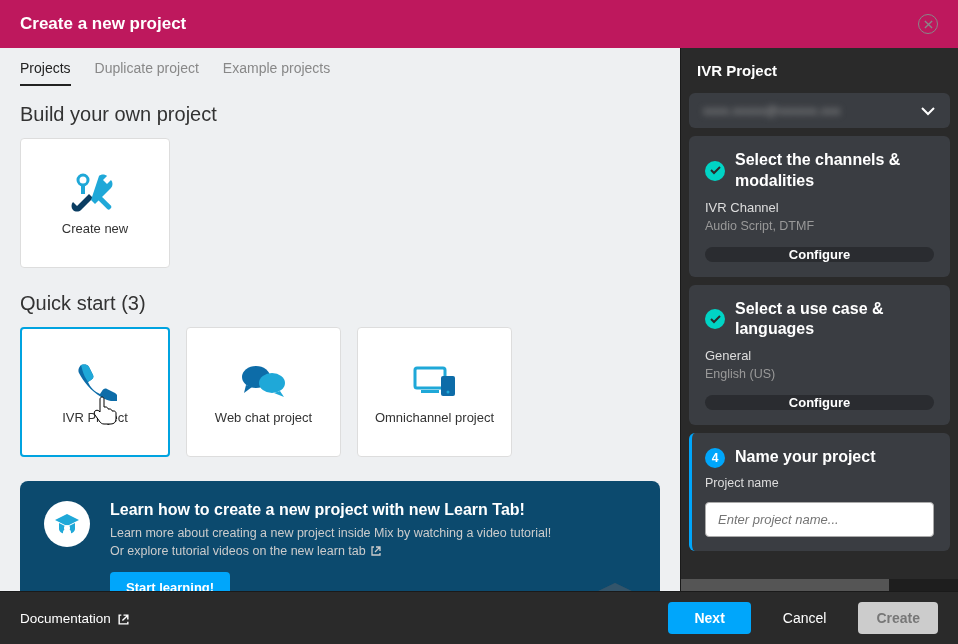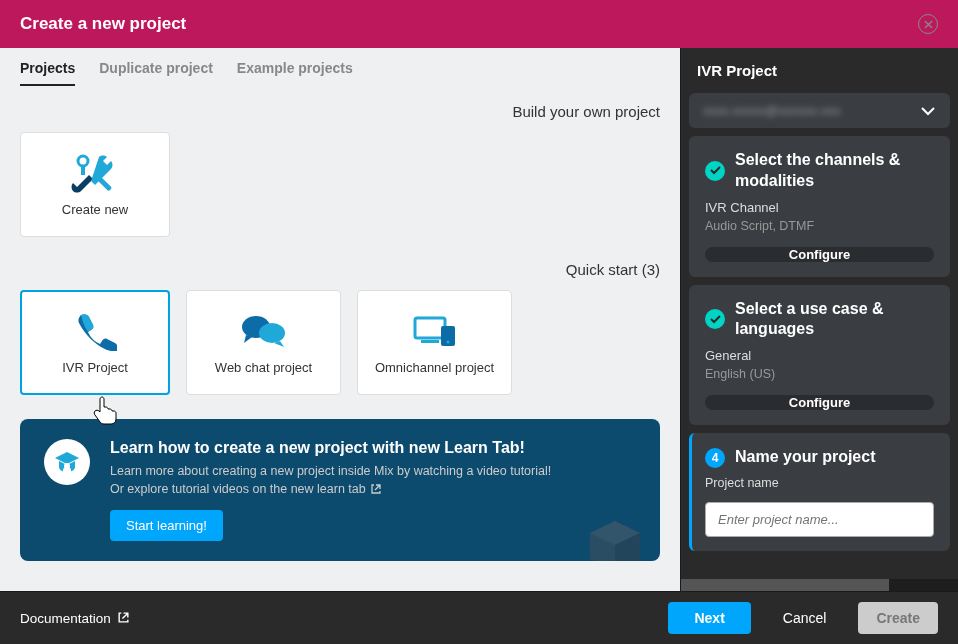--- a/index.html
+++ b/index.html
@@ -4,38 +4,38 @@
 <style>
 * { box-sizing: border-box; margin: 0; padding: 0; }
 body { font-family: -apple-system, BlinkMacSystemFont, "Segoe UI", Arial, sans-serif; background: #1a1a1a; width: 958px; height: 644px; overflow: hidden; position: relative; }
 .modal { width: 958px; height: 644px; background: #2a2a2a; display: flex; flex-direction: column; }
 .header { background: #be185d; padding: 14px 20px; display: flex; justify-content: space-between; align-items: center; }
 .header-title { color: #fff; font-size: 17px; font-weight: 600; }
 .close-btn { width: 20px; height: 20px; border: 1.5px solid #888; border-radius: 50%; display: flex; align-items: center; justify-content: center; cursor: pointer; color: #888; font-size: 11px; }
 .body { flex: 1; display: flex; overflow: hidden; }
 .left { flex: 1; background: #eef0f2; display: flex; flex-direction: column; overflow: hidden; }
 .tabs { display: flex; gap: 24px; padding: 12px 20px 0 20px; border-bottom: 1px solid transparent; }
-.tab { color: #888; font-size: 14px; font-weight: 700; padding-bottom: 8px; cursor: pointer; }
+.tab { color: #888; font-size: 14px; font-weight: 400; padding-bottom: 8px; cursor: pointer; }
 .tab.active { color: #222; border-bottom: 2px solid #222; }
 .left-content { padding: 16px 20px; flex: 1; overflow: auto; }
-.section-title { color: #333; font-size: 15px; margin-bottom: 12px; text-align: right; }
+.section-title { color: #333; font-size: 20px; margin-bottom: 12px; }
 .card-row { display: flex; gap: 16px; margin-bottom: 24px; }
-.card { background: #fff; border: 1px solid #ddd; border-radius: 4px; width: 150px; height: 105px; display: flex; flex-direction: column; align-items: center; justify-content: center; cursor: pointer; }
+.card { background: #fff; border: 1px solid #ddd; border-radius: 4px; width: 150px; height: 130px; display: flex; flex-direction: column; align-items: center; justify-content: center; cursor: pointer; }
 .card.selected { border: 2px solid #00a3e0; }
 .card-icon { height: 42px; display: flex; align-items: center; justify-content: center; margin-bottom: 8px; }
 .card-label { color: #333; font-size: 13px; }
 .card-large { width: 150px; }
 .card-wide { width: 155px; }
 .learn-banner { background: #0c4a6e; border-radius: 8px; padding: 20px 24px; display: flex; gap: 20px; position: relative; overflow: hidden; margin-top: 8px; }
 .learn-icon-wrap { width: 46px; height: 46px; background: #fff; border-radius: 50%; display: flex; align-items: center; justify-content: center; flex-shrink: 0; }
 .learn-text { flex: 1; }
 .learn-title { color: #fff; font-size: 16px; font-weight: 600; margin-bottom: 6px; }
 .learn-desc { color: #ccc; font-size: 12.5px; line-height: 1.4; margin-bottom: 12px; }
 .learn-desc span { display: inline-flex; align-items: center; gap: 4px; }
-.learn-btn { background: #00a6fb; color: #fff; border: none; padding: 8px 16px; border-radius: 4px; font-size: 13px; font-weight: 400; cursor: pointer; }
+.learn-btn { background: #00a6fb; color: #fff; border: none; padding: 8px 16px; border-radius: 4px; font-size: 13px; font-weight: 700; cursor: pointer; }
 .cube-decor { position: absolute; right: 10px; bottom: -20px; opacity: 0.5; }
 .right { width: 278px; background: #2a2a2a; display: flex; flex-direction: column; border-left: 1px solid #1a1a1a; }
 .right-header { padding: 14px 16px; color: #fff; font-size: 15px; font-weight: 600; }
 .right-body { flex: 1; overflow-y: auto; padding: 0 8px 8px 8px; }
 .right-body::-webkit-scrollbar { width: 10px; }
 .right-body::-webkit-scrollbar-track { background: #1e1e1e; }
 .right-body::-webkit-scrollbar-thumb { background: #555; }
 .panel { background: #3a3d42; border-radius: 6px; padding: 14px 16px; margin-bottom: 8px; }
 .panel.active { border-left: 3px solid #00a6fb; padding-left: 13px; }
 .panel-dropdown { padding: 10px 14px; display: flex; justify-content: space-between; align-items: center; }
@@ -45,21 +45,21 @@
 .num-circle { width: 20px; height: 20px; background: #00a6fb; border-radius: 50%; display: flex; align-items: center; justify-content: center; color: #fff; font-size: 12px; font-weight: bold; flex-shrink: 0; }
 .panel-title { color: #fff; font-size: 16px; font-weight: 600; line-height: 1.3; }
 .panel-sub { color: #ddd; font-size: 13px; margin-bottom: 4px; }
 .panel-sub2 { color: #999; font-size: 12.5px; margin-bottom: 12px; }
 .configure-btn { width: 100%; background: #2a2c30; color: #fff; border: none; border-radius: 8px; font-size: 13px; font-weight: 600; cursor: pointer; }
 .input-label { color: #ddd; font-size: 12.5px; margin-bottom: 12px; }
 .text-input { width: 100%; padding: 9px 12px; background: #fff; border: 1px solid #aaa; border-radius: 4px; font-size: 13px; font-style: italic; color: #666; }
 .hscroll { height: 12px; background: #1e1e1e; position: relative; }
 .hscroll-thumb { position: absolute; left: 0; width: 75%; height: 100%; background: #555; }
 .footer { background: #2a2a2a; padding: 10px 20px; display: flex; justify-content: space-between; align-items: center; border-top: 1px solid #1a1a1a; }
-.doc-link { color: #fff; font-size: 13.5px; display: flex; align-items: flex-start; gap: 6px; cursor: pointer; }
+.doc-link { color: #fff; font-size: 13.5px; display: flex; align-items: flex-end; gap: 6px; cursor: pointer; }
 .footer-btns { display: flex; gap: 18px; align-items: center; }
 .btn-next { background: #00a6fb; color: #fff; border: none; padding: 8px 26px; border-radius: 4px; font-size: 14px; font-weight: 600; cursor: pointer; }
 .btn-cancel { background: transparent; color: #fff; border: none; padding: 8px 14px; font-size: 14px; cursor: pointer; }
 .btn-create { background: #ccc; color: #777; border: none; padding: 8px 18px; border-radius: 4px; font-size: 14px; font-weight: 600; cursor: not-allowed; }
 .cursor-hand { position: absolute; left: 93px; top: 395px; pointer-events: none; z-index: 100; }
 .ext-icon { display: inline-block; }
 </style>
 </head>
 <body>
 

